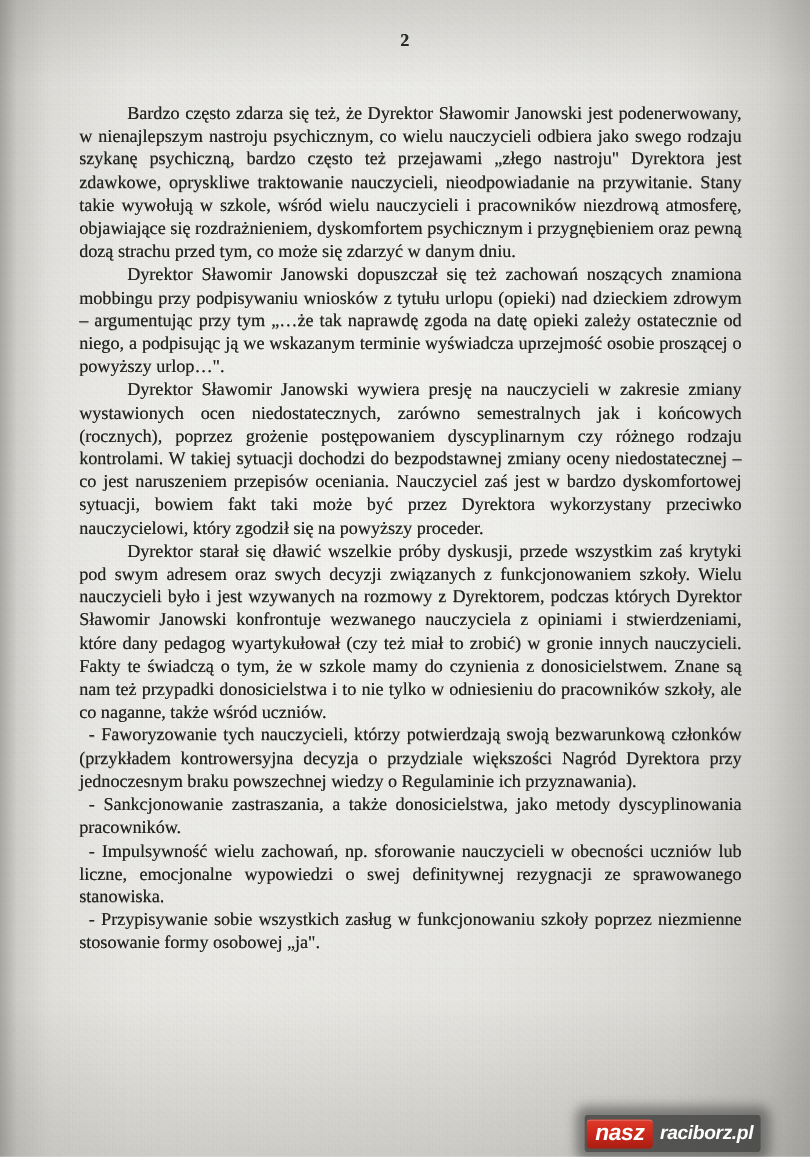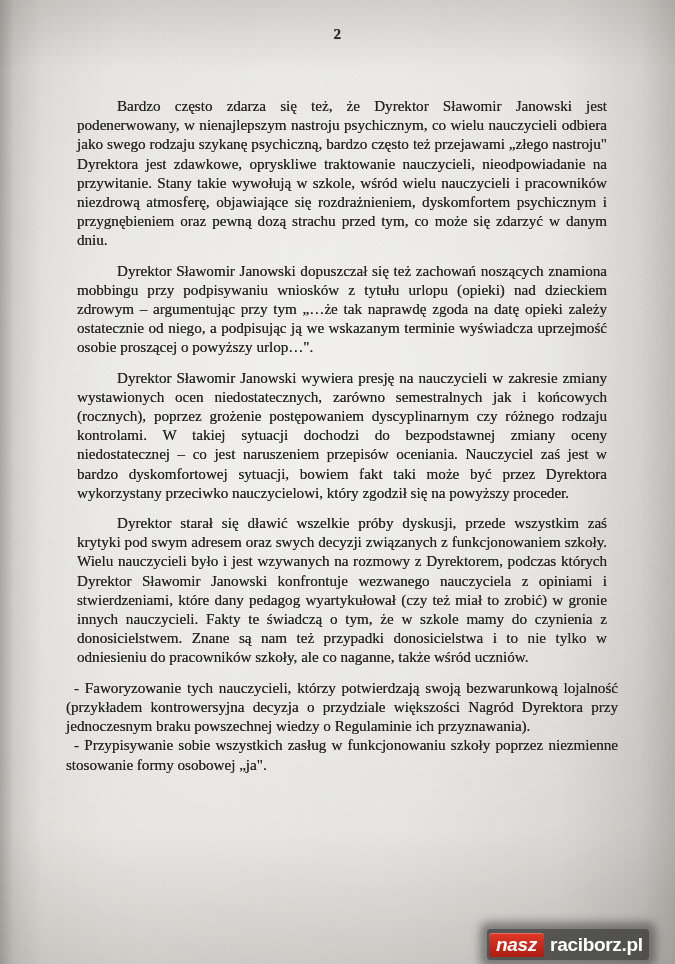--- a/index.html
+++ b/index.html
@@ -74,21 +74,21 @@
     width: 552px;
     color: #232321;
     font-size: 15.1px;
     line-height: 19.2px;
     text-align: justify;
     text-justify: inter-word;
     -webkit-font-smoothing: none;
   }
 
   .para {
-    margin: 11px;
+    margin: 0;
     text-indent: 40px;
     text-align: justify;
   }
   .bullet {
     margin: 0;
     text-indent: 8px;
     text-align: justify;
   }
 
   
@@ -118,22 +118,23 @@
     font-weight: bold;
     font-size: 19px;
     line-height: 21px;
     padding: 1px 7px 2px 7px;
     border-radius: 3px;
     letter-spacing: -0.3px;
     box-shadow: inset 0 1px 0 rgba(255,255,255,.25);
   }
   #wm-rest {
     color: #ffffff;
+    font-style: italic;
     font-weight: bold;
-    font-size: 19px;
+    font-size: 16px;
     line-height: 21px;
     letter-spacing: -0.3px;
     padding-left: 6px;
     white-space: nowrap;
   }
   #wm-dot {
     color: #ffffff;
   }
 </style>
 </head>
@@ -146,21 +147,23 @@
   <div id="page-edge"></div>
 
   <div id="page-number">2</div>
 
   <div id="doc-body">
 
   <p class="para">Bardzo często zdarza się też, że Dyrektor Sławomir Janowski jest podenerwowany, w nienajlepszym nastroju psychicznym, co wielu nauczycieli odbiera jako swego rodzaju szykanę psychiczną, bardzo często też przejawami „złego nastroju" Dyrektora jest zdawkowe, opryskliwe traktowanie nauczycieli, nieodpowiadanie na przywitanie. Stany takie wywołują w szkole, wśród wielu nauczycieli i pracowników niezdrową atmosferę, objawiające się rozdrażnieniem, dyskomfortem psychicznym i przygnębieniem oraz pewną dozą strachu przed tym, co może się zdarzyć w danym dniu.</p>
       <p class="para">Dyrektor Sławomir Janowski dopuszczał się też zachowań noszących znamiona mobbingu przy podpisywaniu wniosków z tytułu urlopu (opieki) nad dzieckiem zdrowym – argumentując przy tym „…że tak naprawdę zgoda na datę opieki zależy ostatecznie od niego, a podpisując ją we wskazanym terminie wyświadcza uprzejmość osobie proszącej o powyższy urlop…".</p>
       <p class="para">Dyrektor Sławomir Janowski wywiera presję na nauczycieli w zakresie zmiany wystawionych ocen niedostatecznych, zarówno semestralnych jak i końcowych (rocznych), poprzez grożenie postępowaniem dyscyplinarnym czy różnego rodzaju kontrolami. W takiej sytuacji dochodzi do bezpodstawnej zmiany oceny niedostatecznej – co jest naruszeniem przepisów oceniania. Nauczyciel zaś jest w bardzo dyskomfortowej sytuacji, bowiem fakt taki może być przez Dyrektora wykorzystany przeciwko nauczycielowi, który zgodził się na powyższy proceder.</p>
       <p class="para">Dyrektor starał się dławić wszelkie próby dyskusji, przede wszystkim zaś krytyki pod swym adresem oraz swych decyzji związanych z funkcjonowaniem szkoły. Wielu nauczycieli było i jest wzywanych na rozmowy z Dyrektorem, podczas których Dyrektor Sławomir Janowski konfrontuje wezwanego nauczyciela z opiniami i stwierdzeniami, które dany pedagog wyartykułował (czy też miał to zrobić) w gronie innych nauczycieli. Fakty te świadczą o tym, że w szkole mamy do czynienia z donosicielstwem. Znane są nam też przypadki donosicielstwa i to nie tylko w odniesieniu do pracowników szkoły, ale co naganne, także wśród uczniów.</p>
-      <p class="bullet">- Faworyzowanie tych nauczycieli, którzy potwierdzają swoją bezwarunkową lojalność (przykładem kontrowersyjna decyzja o przydziale większości Nagród Dyrektora przy jednoczesnym braku powszechnej wiedzy o Regulaminie ich przyznawania).</p>
+      <p class="bullet">- Faworyzowanie tych nauczycieli, którzy potwierdzają swoją bezwarunkową członków (przykładem kontrowersyjna decyzja o przydziale większości Nagród Dyrektora przy jednoczesnym braku powszechnej wiedzy o Regulaminie ich przyznawania).</p>
+      <p class="bullet">- Sankcjonowanie zastraszania, a także donosicielstwa, jako metody dyscyplinowania pracowników.</p>
+      <p class="bullet">- Impulsywność wielu zachowań, np. sforowanie nauczycieli w obecności uczniów lub liczne, emocjonalne wypowiedzi o swej definitywnej rezygnacji ze sprawowanego stanowiska.</p>
       <p class="bullet">- Przypisywanie sobie wszystkich zasług w funkcjonowaniu szkoły poprzez niezmienne stosowanie formy osobowej „ja".</p>
     </div>
 
   <div id="watermark">
     <span id="wm-nasz">nasz</span>
     <span id="wm-rest"><span>raciborz</span><span id="wm-dot">.pl</span></span>
   </div>
 
 </div>
 

